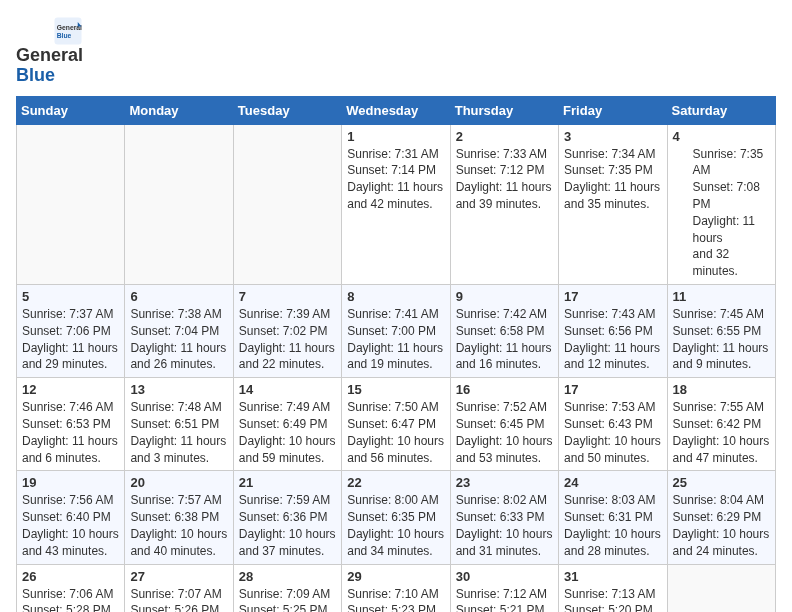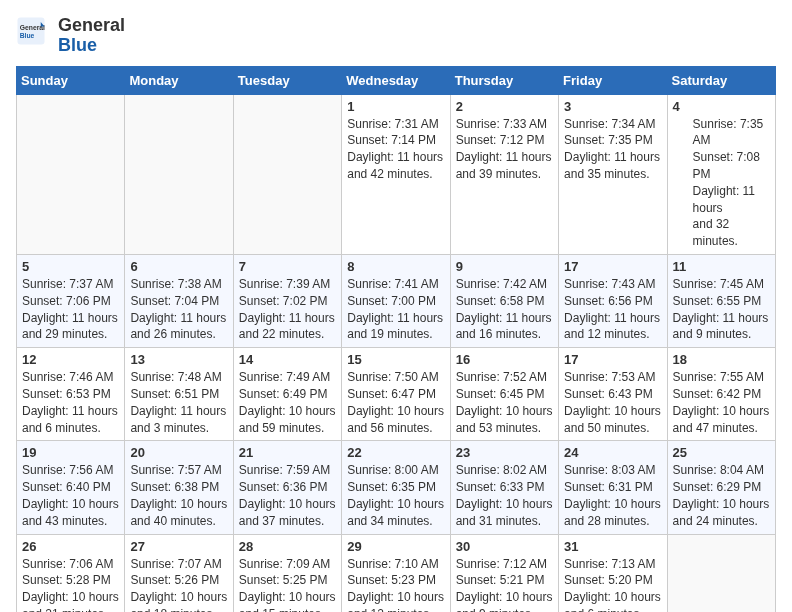--- a/index.html
+++ b/index.html
@@ -11,22 +11,23 @@
       padding: 16px;
     }
     .header-area {
       display: flex;
       justify-content: space-between;
       align-items: flex-start;
       margin-bottom: 10px;
     }
     .logo {
       display: flex;
-      align-items: flex-start;
-      gap: 12px;
+      align-items: flex-end;
+      gap: 0;
+      flex-direction: column;
     }
     .logo-text {
       font-size: 18px;
       font-weight: bold;
       line-height: 1.1;
     }
     .logo-text .general { color: #333; }
     .logo-text .blue { color: #1a5fa8; }
     .logo-icon {
       width: 30px;

